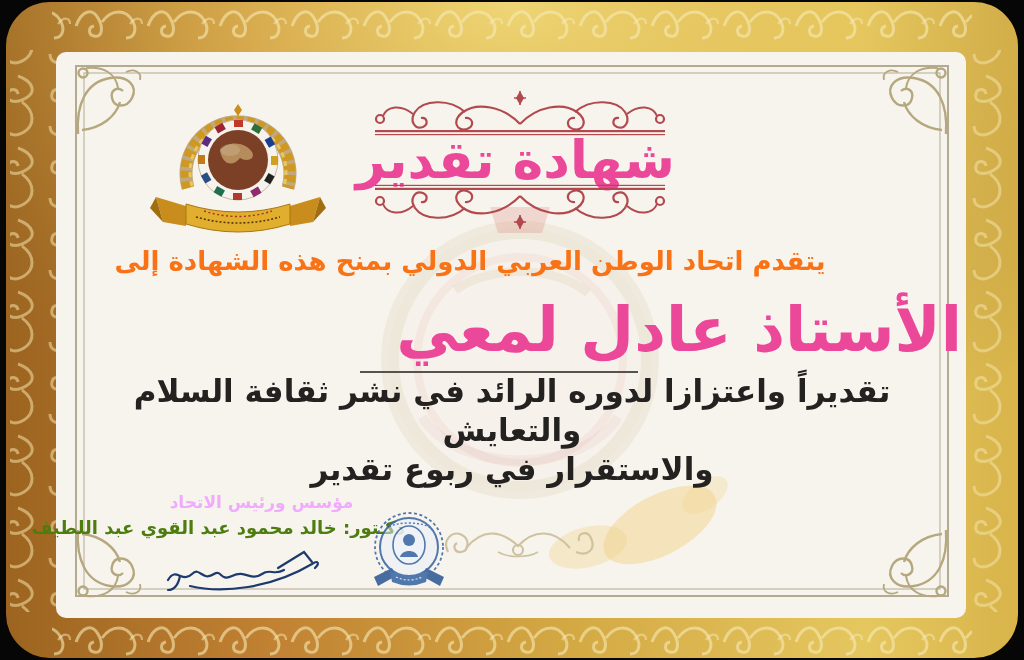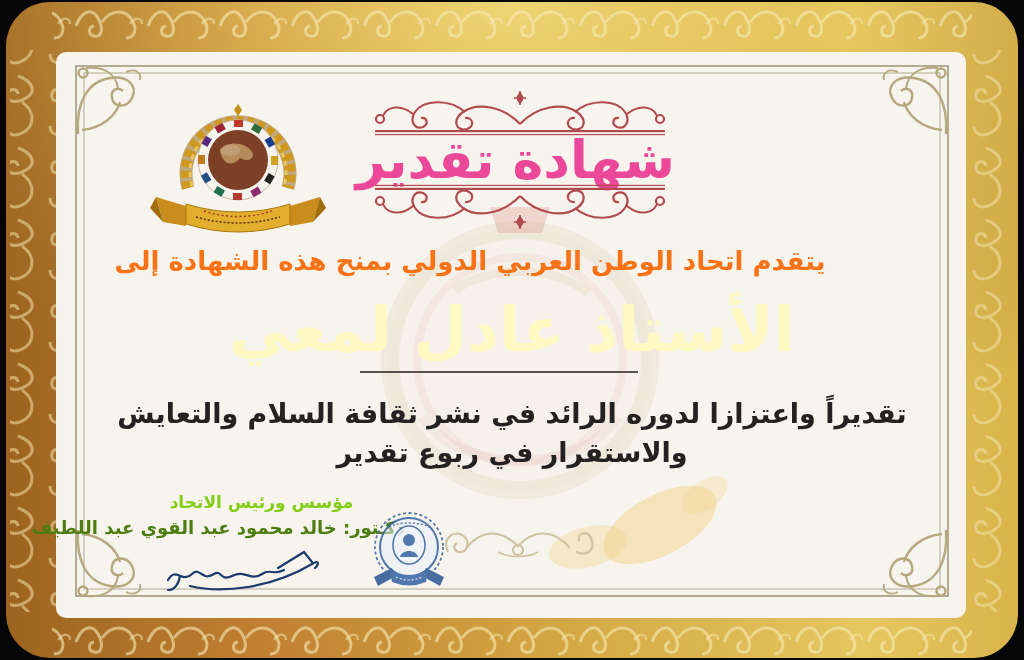--- a/index.html
+++ b/index.html
@@ -20,35 +20,35 @@
   }
   .orn{display:block;margin:0 auto;}
   .orn-bottom{transform:scaleY(-1);}
   
   .intro-line{
     left:60px;top:246px;width:820px;text-align:center;
     font-size:26px;font-weight:bold;color:#f97316;white-space:nowrap;
   }
   
   .recipient{
-    left:62px;top:290px;width:900px;text-align:center;
-    font-size:62px;font-weight:bold;color:#fef9c3;white-space:nowrap;
+    left:62px;top:290px;width:900px;
+    font-size:62px;font-weight:bold;color:#ec4899;white-space:nowrap;
     line-height:80px;
   }
   .name-underline{
     left:360px;top:371px;width:278px;height:2px;background:#2e2c28;opacity:.8;
   }
   
   .body-text{
-    left:70px;top:394px;width:884px;text-align:center;
-    font-size:27px;font-weight:bold;color:#242220;line-height:39px;
+    left:70px;top:372px;width:884px;text-align:center;
+    font-size:31px;font-weight:bold;color:#242220;line-height:39px;
   }
   
   .signatory{left:85px;top:491px;width:320px;text-align:center;}
-  .sig-role{font-size:17px;font-weight:bold;color:#84cc16;line-height:23px;margin-left:33px;}
+  .sig-role{font-size:17px;font-weight:bold;color:#f0abfc;line-height:23px;margin-left:33px;}
   .sig-name{font-size:18px;font-weight:bold;color:#4d7c0f;line-height:27px;white-space:nowrap;}
   .sig-script{display:block;margin:1px auto 0;}
   
   .stamp{left:362px;top:507px;}
   .bottom-flourish{left:438px;top:522px;}
   .watermark{left:360px;top:195px;z-index:1;opacity:.9;}
   .logo{left:148px;top:102px;}
 </style>
 </head>
 <body>

